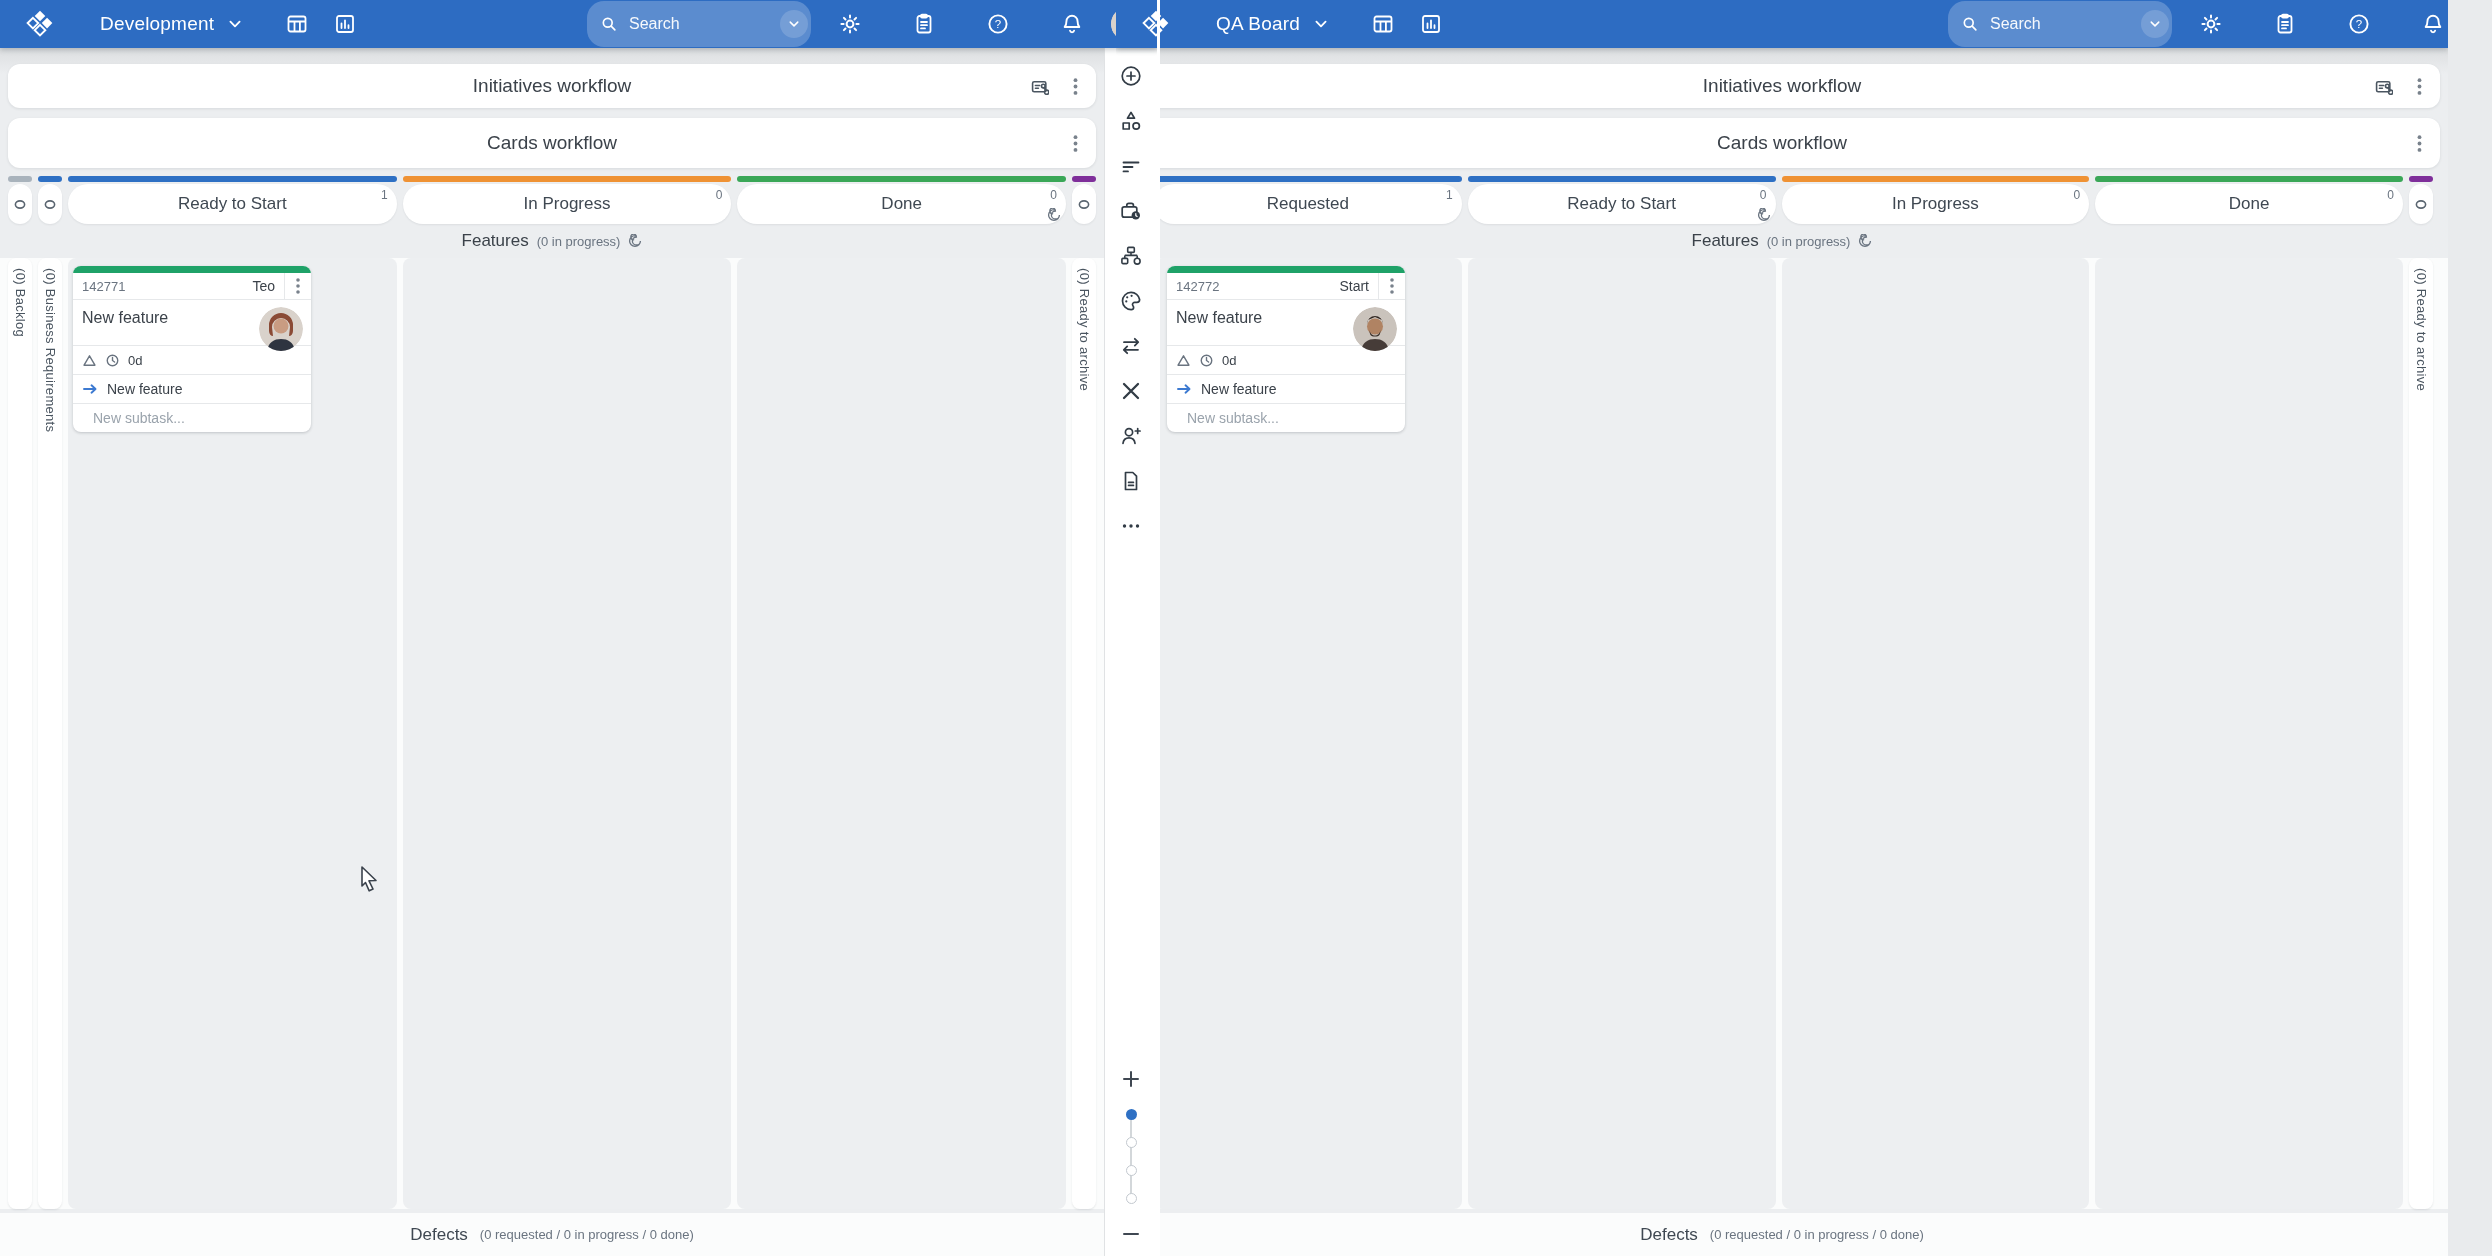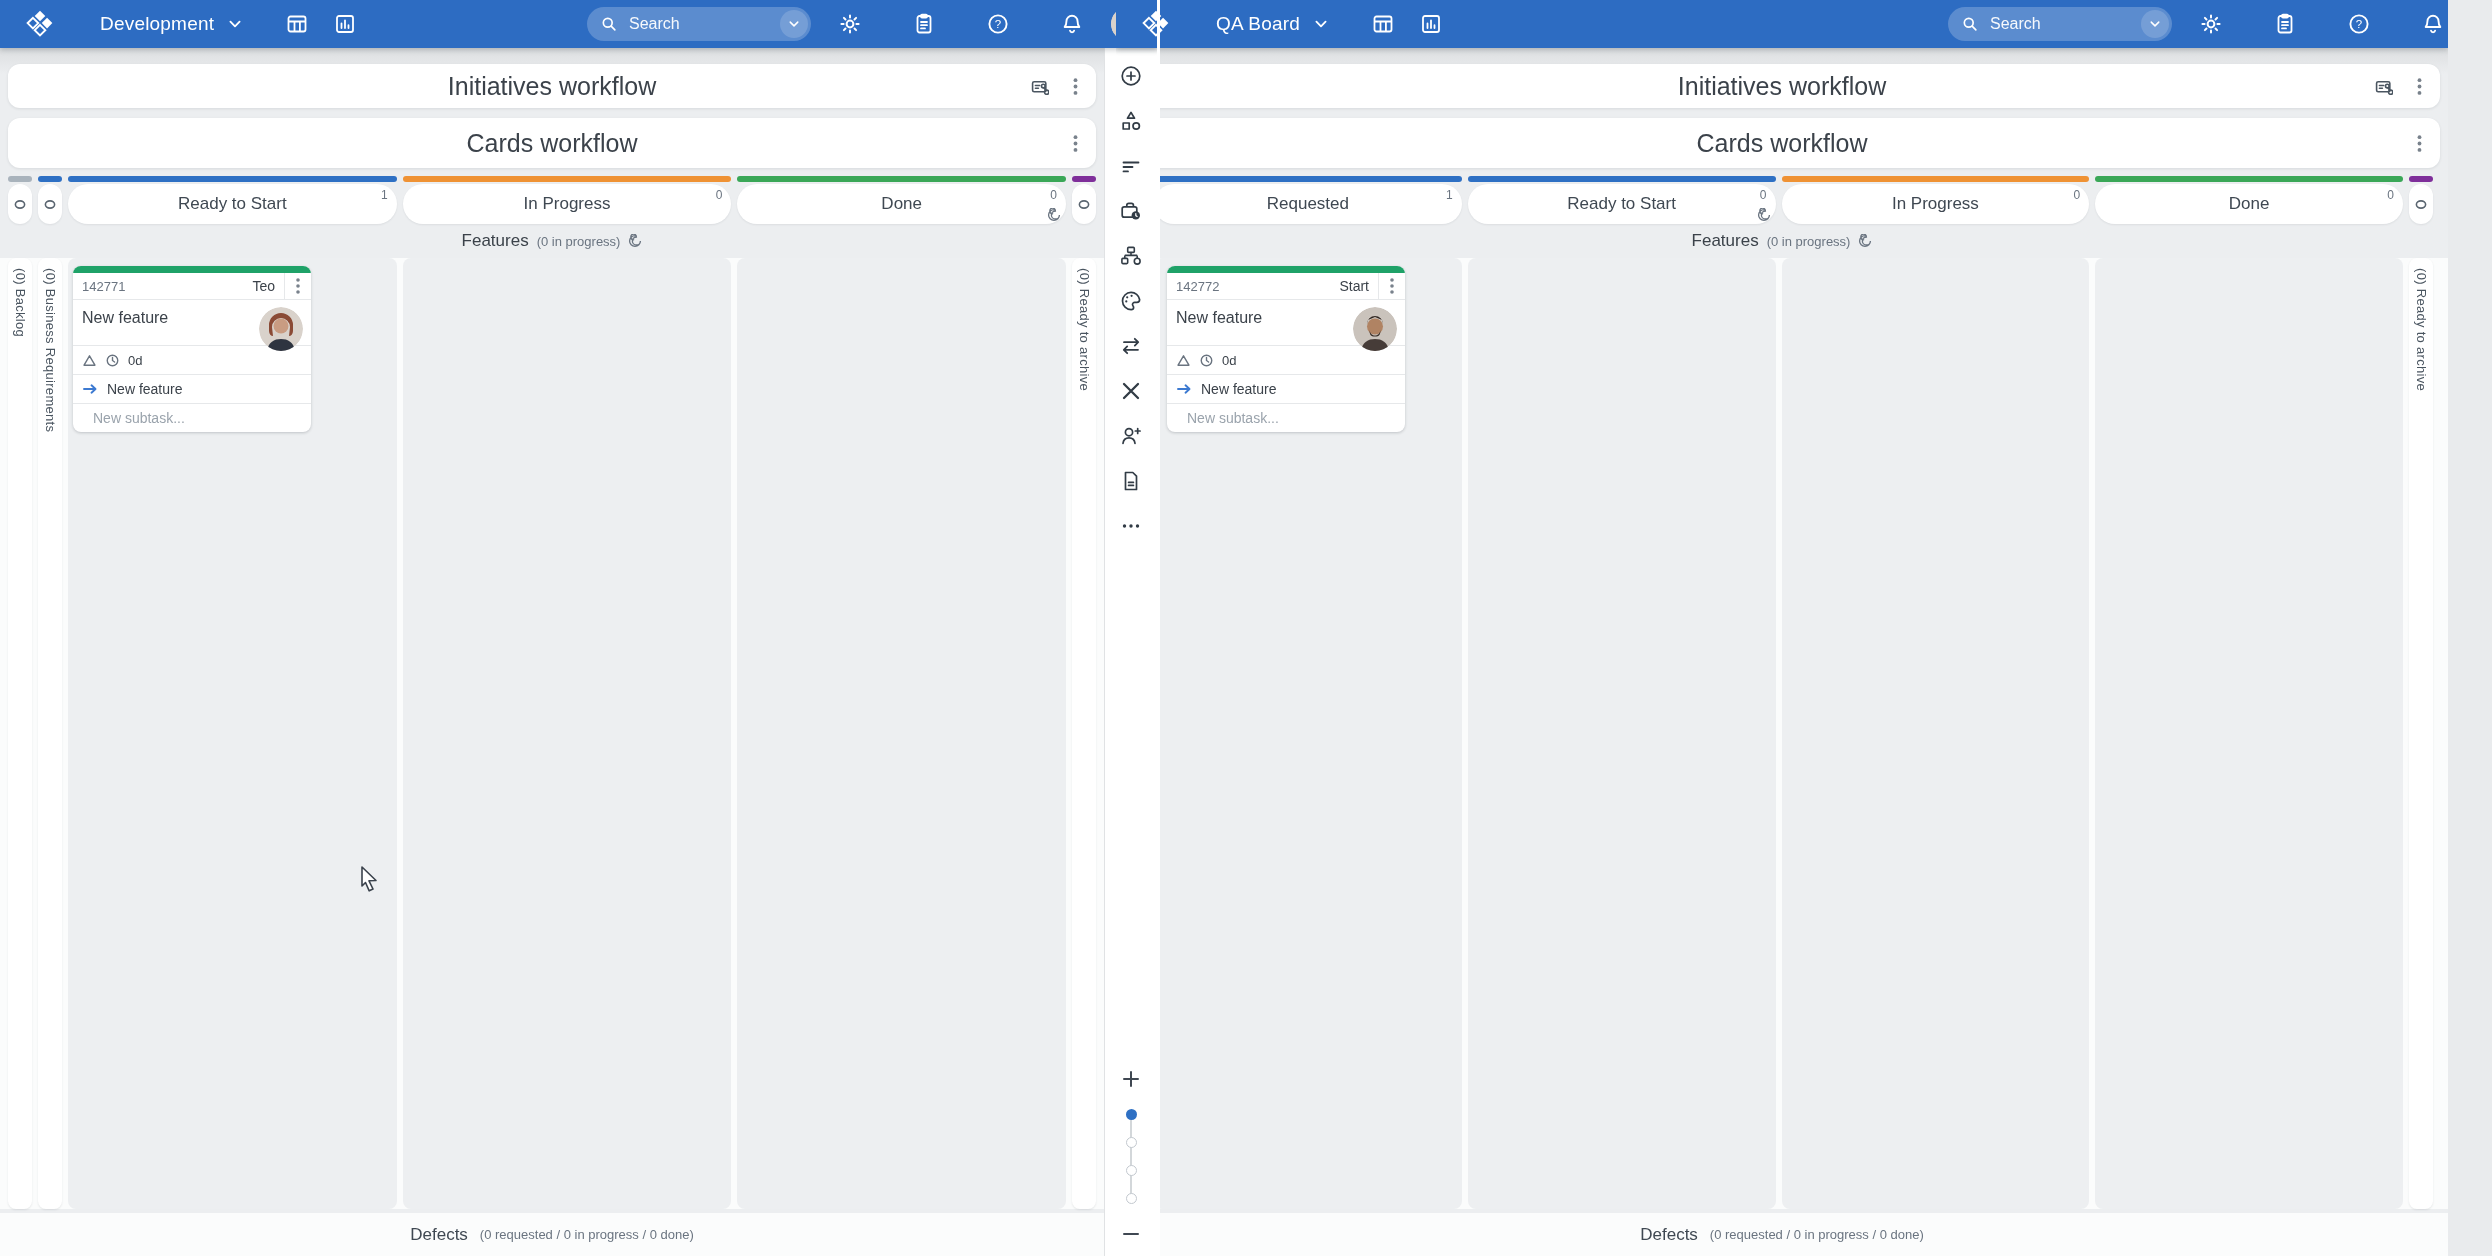--- a/index.html
+++ b/index.html
@@ -16,37 +16,37 @@
   .navbar { position:relative; z-index:10; display:flex; align-items:center; height:48px; padding:0 12px 0 24px;
             box-shadow:0 2px 5px rgba(40,50,60,.25); }
   .logo { width:32px; height:32px; display:flex; align-items:center; justify-content:center; cursor:pointer; }
   .board-switch { display:flex; align-items:center; gap:10px; margin-left:44px; cursor:pointer; }
   .board-name { color:#fff; font-size:19px; letter-spacing:.2px; }
   .nav-ic { width:26px; height:26px; display:flex; align-items:center; justify-content:center; cursor:pointer; }
   .nav-ic.first { margin-left:38px; }
   .nav-ic + .nav-ic { margin-left:22px; }
   .nav-right { margin-left:auto; display:flex; align-items:center; gap:26px; }
   .panel-right .nav-right { margin-right:-10px; }
-  .search-pill { width:224px; height:34px; border-radius:17px; background:rgba(255,255,255,.22);
+  .search-pill { width:224px; height:46px; border-radius:17px; background:rgba(255,255,255,.22);
                  display:flex; align-items:center; gap:10px; padding:0 3px 0 12px; cursor:text; }
   .search-pill .stext { color:rgba(255,255,255,.95); font-size:16px; flex:1; }
   .chev-circle { width:28px; height:28px; border-radius:50%; background:rgba(255,255,255,.16);
                  display:flex; align-items:center; justify-content:center; }
   .avatar-nav { width:34px; height:34px; border-radius:50%; overflow:hidden; background:#d9d4cf; cursor:pointer; }
 
   
   .board { position:absolute; top:48px; left:0; right:0; bottom:0;
            background:linear-gradient(#dcdee0, #eceef0 26px); }
   .panel-left .board { right:53px; }
 
   .wf-bar { margin:0 8px; background:#fff; border-radius:12px; box-shadow:0 1px 3px rgba(30,40,50,.10);
             display:flex; align-items:center; justify-content:center; position:relative; }
   .wf-initiatives { margin-top:16px; height:44px; }
   .wf-cards { margin-top:10px; height:50px; }
-  .wf-title { font-size:25px; color:#3b424a; }
+  .wf-title { font-size:19px; color:#3b424a; }
   .wf-actions { position:absolute; right:18px; top:0; bottom:0; display:flex; align-items:center; gap:24px; }
   .icon-btn { display:flex; align-items:center; justify-content:center; cursor:pointer; }
 
   .cols { display:flex; gap:6px; padding:0 8px; }
   .panel-right .cols { padding-right:15px; }
   .heads { margin-top:8px; }
   .col { flex:1; min-width:0; }
   .col.collapsed { flex:0 0 24px; }
   .col-bar { height:6px; border-radius:3px; }
   .col-card { background:#fff; border-radius:20px; margin-top:2px; height:40px; position:relative;

